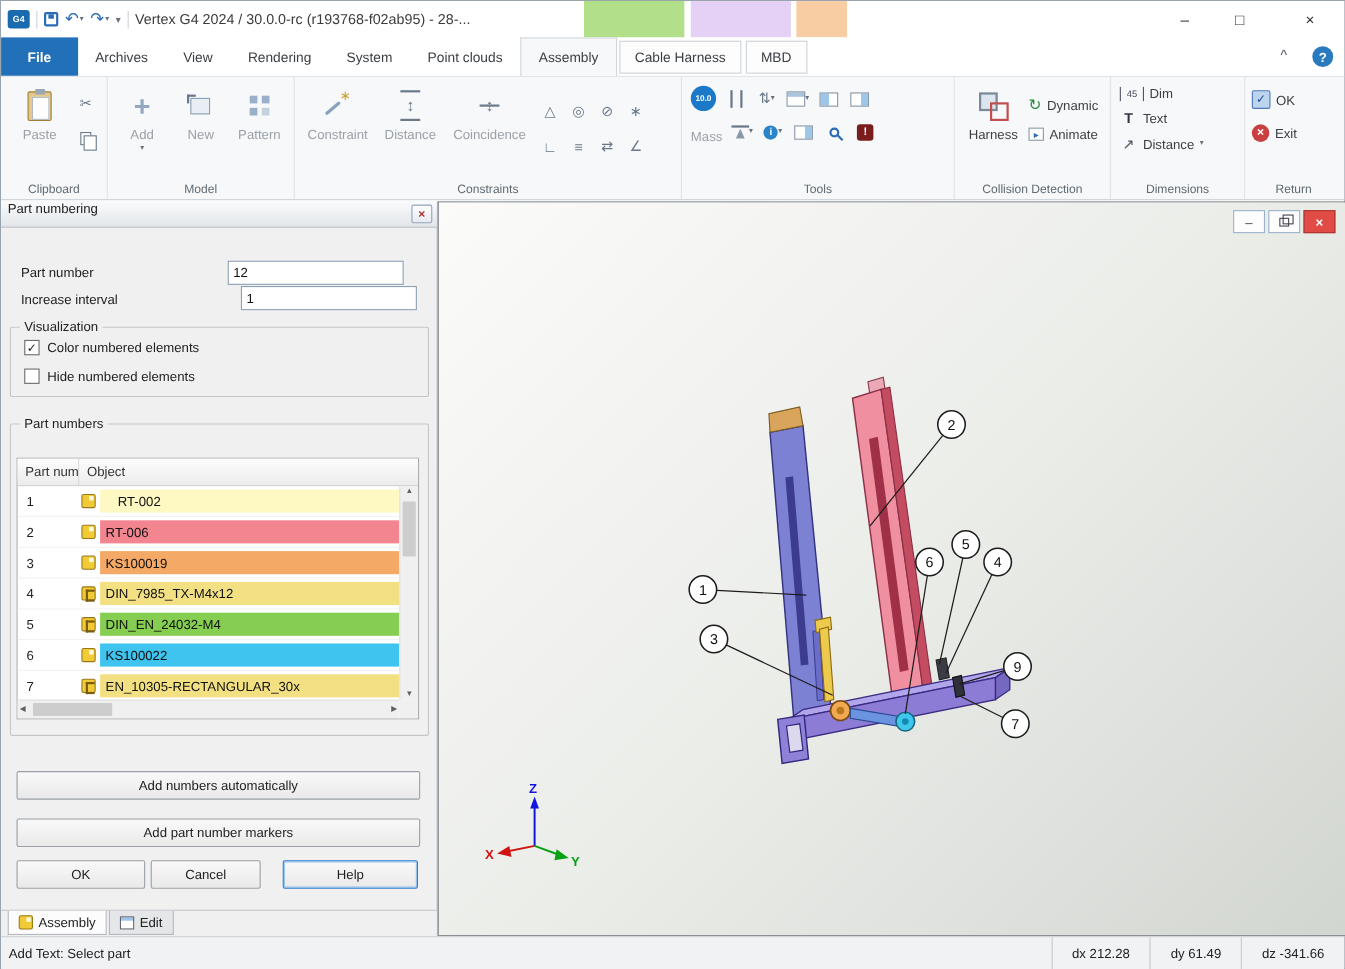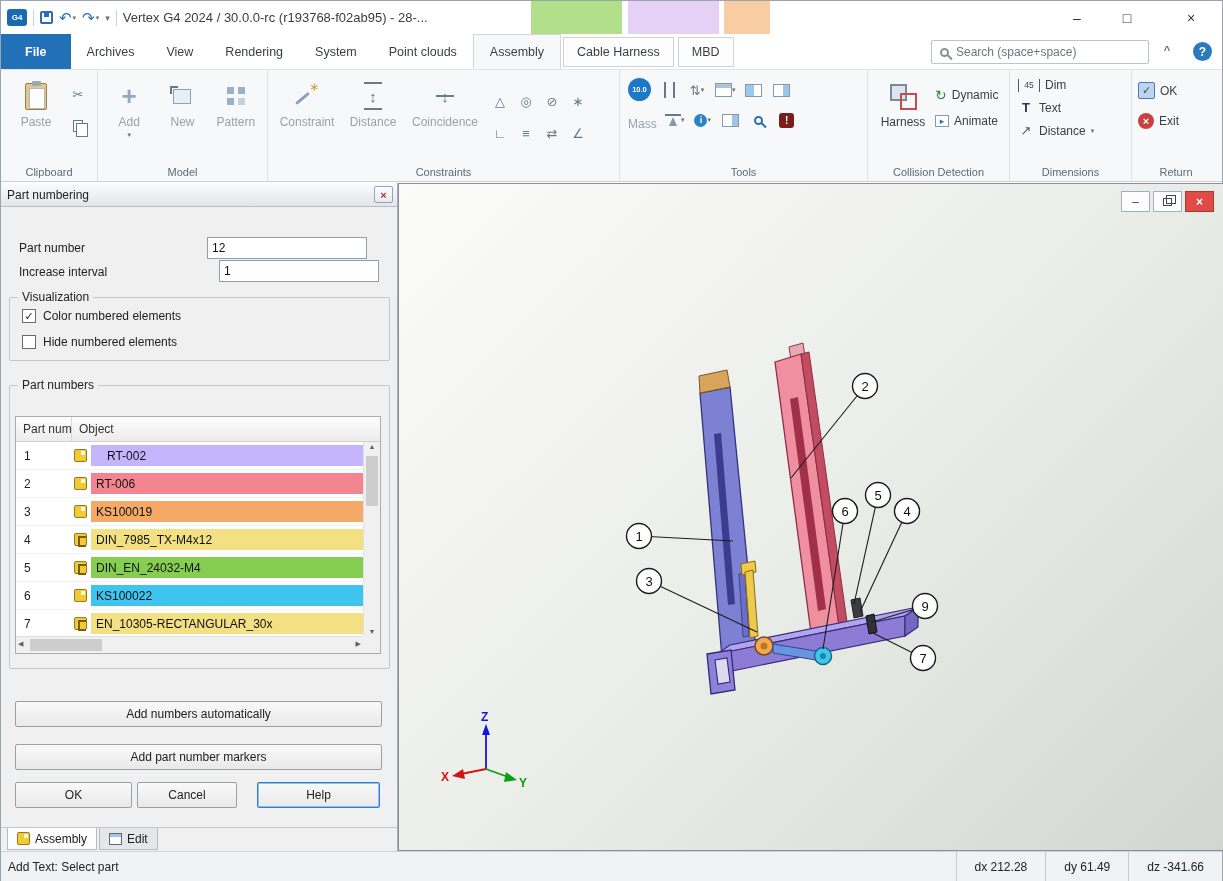--- a/index.html
+++ b/index.html
@@ -112,21 +112,21 @@
 .i-dist2{color:#556;font-size:13px;width:16px;text-align:center}
 .retcol{display:flex;flex-direction:column;gap:14px;padding:12px 0 0 6px}
 .i-ok{width:17px;height:17px;border-radius:2px;background:#bdd4ee;border:1px solid #4a7ab8;color:#1d4f96;font-weight:bold;
   font-size:11px;display:flex;align-items:center;justify-content:center}
 .i-exit{width:16px;height:16px;border-radius:50%;background:#c84040;color:#fff;font-weight:bold;font-size:11px;
   display:flex;align-items:center;justify-content:center}
 
 
 .panel{position:absolute;left:0;top:182px;width:397px;height:668px;background:#f0f0f0;border-right:1px solid #a8aeb4}
 .ptitle{position:absolute;left:0;top:0;width:100%;height:24px;background:linear-gradient(#fafbfc,#e2e6ea);
-  border-bottom:1px solid #b8bec4;display:flex;align-items:center;padding-left:6px;font-size:12px;color:#222}
+  border-bottom:1px solid #b8bec4;display:flex;align-items:flex-start;padding-left:6px;font-size:12px;color:#222}
 .pclose{position:absolute;right:4px;top:3px;width:19px;height:17px;border:1px solid #94a4bc;border-radius:2px;
   background:linear-gradient(#fdfdfd,#e6eaf0);display:flex;align-items:center;justify-content:center;
   font-size:11px;color:#a33;font-weight:bold;cursor:default}
 .plabel{position:absolute;font-size:12px;color:#222;white-space:nowrap}
 .pinput{position:absolute;width:160px;height:22px;border:1px solid #8aa0b4;background:#fff;font-size:12px;
   font-family:inherit;padding:0 4px;color:#111}
 .groupbox{position:absolute;border:1px solid #c6c6c6;border-radius:2px}
 .gb-legend{position:absolute;top:-8px;left:8px;background:#f0f0f0;padding:0 4px;font-size:12px;color:#222}
 .cbrow{position:absolute;left:12px;display:flex;align-items:center;gap:7px}
 .cb{width:14px;height:14px;background:#fff;border:1px solid #6a6a6a;display:flex;align-items:center;justify-content:center;
@@ -229,24 +229,20 @@
   <div class="tabrow">
     <div class="tab file">File</div>
     <div class="tab">Archives</div>
     <div class="tab">View</div>
     <div class="tab">Rendering</div>
     <div class="tab">System</div>
     <div class="tab">Point clouds</div>
     <div class="tab active">Assembly</div>
     <div class="tab ctx">Cable Harness</div>
     <div class="tab ctx">MBD</div>
-    <div class="searchbox">
-      <span class="i-lens gray"></span>
-      <input placeholder="Search (space+space)" style="">
-    </div>
     <span class="chev">^</span>
     <span class="helpbtn">?</span>
   </div>
 
   <div class="ribbon">
 
     <div class="rgroup" style="width:97px">
       <div class="rg-body">
         <div class="bigbtn">
           <span class="iconbox">
@@ -474,21 +470,21 @@
     <div class="ptable">
       <div class="thead">
         <div class="th num">Part num...</div>
         <div class="th obj">Object</div>
       </div>
       <div class="tbody">
           <div class="trow">
             <div class="tc-num">1</div>
             <div class="tc-obj">
               <span class="picon part"></span>
-              <span class="band" style="background: #c4b5fd; padding-left: 16px;">RT-002</span>
+              <span class="band" style="background: #fef9c3; padding-left: 16px;">RT-002</span>
             </div>
           </div>
           <div class="trow">
             <div class="tc-num">2</div>
             <div class="tc-obj">
               <span class="picon part"></span>
               <span class="band" style="background: rgb(242, 133, 143);">RT-006</span>
             </div>
           </div>
           <div class="trow">

